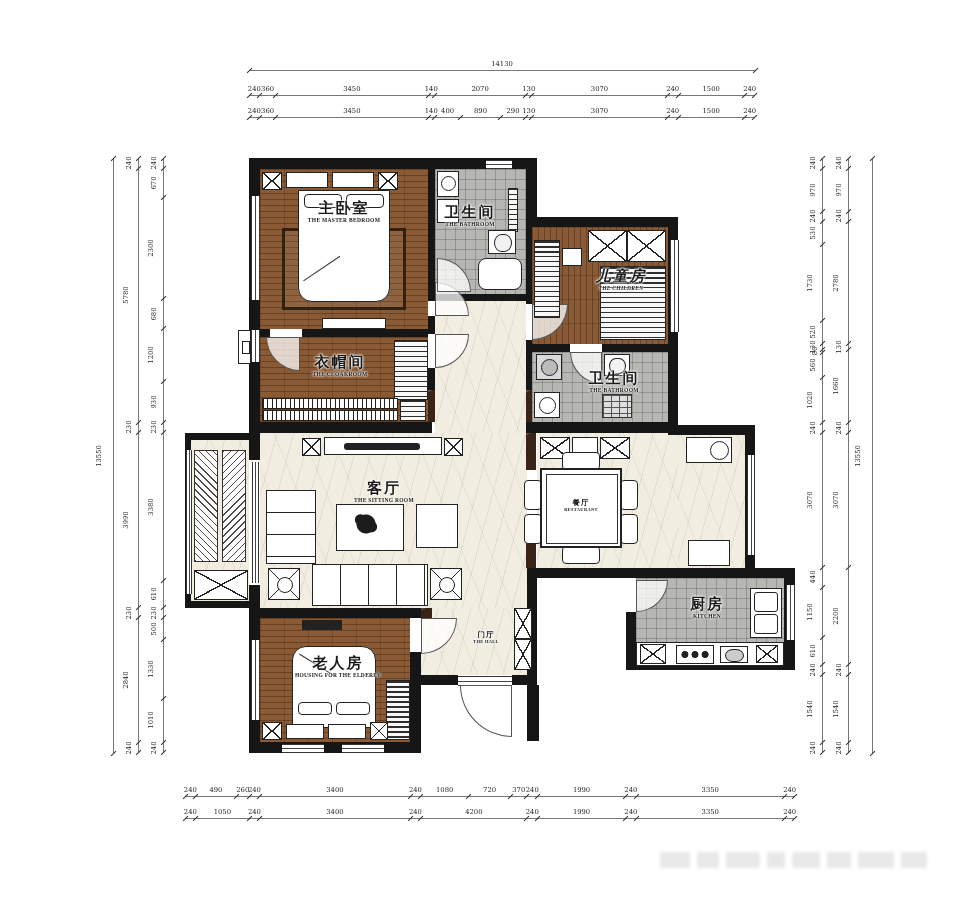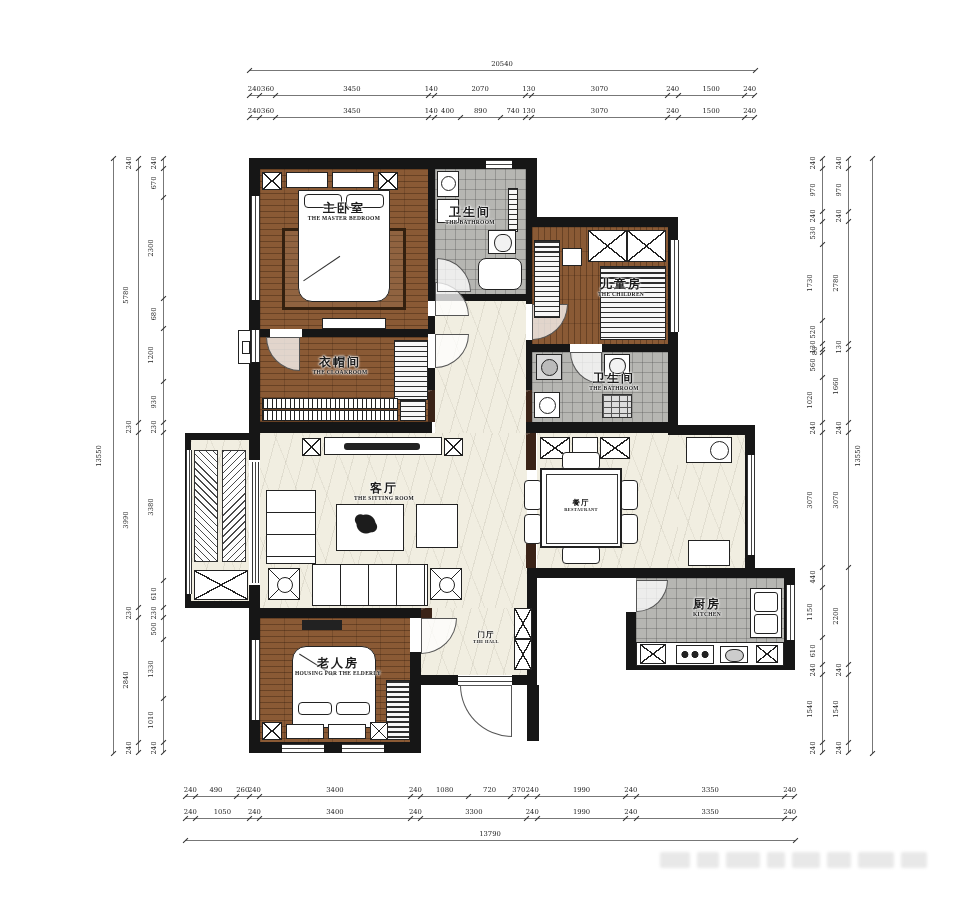--- a/index.html
+++ b/index.html
@@ -50,21 +50,21 @@
   .seatH{background:#fff;border:1.5px solid #222;box-sizing:border-box;
     background-image:repeating-linear-gradient(180deg,transparent 0 21px,#222 21px 22px);}
   .seatV{background:#fff;border:1.5px solid #222;box-sizing:border-box;
     background-image:repeating-linear-gradient(90deg,transparent 0 27px,#222 27px 28px);}
   .stove{background:#fff;border:1.5px solid #222;box-sizing:border-box;
     background-image:radial-gradient(circle at 22% 50%,#222 3.2px,transparent 3.8px),
                      radial-gradient(circle at 50% 50%,#222 3.2px,transparent 3.8px),
                      radial-gradient(circle at 78% 50%,#222 3.2px,transparent 3.8px);}
   .lbl{position:absolute;text-align:center;color:var(--ink);transform:translate(-50%,-50%);z-index:30;
        text-shadow:0 0 2px #fff,0 0 2px #fff,0 0 3px #fff;white-space:nowrap;}
-  .lbl .zh{display:block;font-size:12px;font-weight:bold;letter-spacing:2px;line-height:1.1;}
+  .lbl .zh{display:block;font-size:15px;font-weight:bold;letter-spacing:2px;line-height:1.1;}
   .lbl .en{display:block;font-size:5.5px;font-weight:bold;font-family:"Liberation Serif",serif;letter-spacing:.3px;line-height:1.2;}
   .lbl.sm .zh{font-size:7.5px;letter-spacing:1px;}
   .lbl.sm .en{font-size:4.5px;}
   .dimrow{position:absolute;display:flex;height:11px;z-index:40;}
   .dimcol{position:absolute;display:flex;flex-direction:column;width:11px;z-index:40;}
   .seg{position:relative;}
   .dimrow .seg{border-bottom:1px solid var(--line);}
   .dimrow .seg::before{content:'';position:absolute;left:-3.5px;bottom:-1px;width:7px;height:1px;background:#333;transform:rotate(-45deg);}
   .dimrow .seg:last-child::after{content:'';position:absolute;right:-3.5px;bottom:-1px;width:7px;height:1px;background:#333;transform:rotate(-45deg);}
   .dimcol .seg{border-right:1px solid var(--line);}
@@ -263,21 +263,21 @@
   <u style="left:242px;top:341px;width:6px;height:11px;border:1px solid #222;background:#fff;"></u>
 
   <div class="lbl" style="left:344px;top:212px;">
     <span class="zh">主卧室</span>
     <span class="en">THE MASTER BEDROOM</span>
   </div>
   <div class="lbl" style="left:470px;top:216px;">
     <span class="zh">卫生间</span>
     <span class="en">THE BATHROOM</span>
   </div>
-  <div class="lbl" style="left:621px;top:288px;">
+  <div class="lbl" style="left:621px;top:280px;font-style:italic;">
     <span class="zh">儿童房</span>
     <span class="en">THE CHILDREN</span>
   </div>
   <div class="lbl" style="left:340px;top:366px;">
     <span class="zh">衣帽间</span>
     <span class="en">THE CLOAKROOM</span>
   </div>
   <div class="lbl" style="left:614px;top:382px;">
     <span class="zh">卫生间</span>
     <span class="en">THE BATHROOM</span>
@@ -298,21 +298,21 @@
     <span class="zh">老人房</span>
     <span class="en">HOUSING FOR THE ELDERLY</span>
   </div>
   <div class="lbl sm" style="left:486px;top:638px;">
     <span class="zh">门厅</span>
     <span class="en">THE HALL</span>
   </div>
 
   <div class="dimrow" style="left:249px;top:60px;width:506px;">
       <span class="seg" style="flex: 11440 1 0px;">
-        <i class="dimtxt">20540</i>
+        <i class="dimtxt">14130</i>
       </span>
     </div>
   <div class="dimrow" style="left:249px;top:85px;width:506px;">
       <span class="seg" style="flex: 240 1 0px;">
         <i class="dimtxt">240</i>
       </span>
       <span class="seg" style="flex: 360 1 0px;">
         <i class="dimtxt">360</i>
       </span>
       <span class="seg" style="flex: 3450 1 0px;">
@@ -353,21 +353,21 @@
       <span class="seg" style="flex: 140 1 0px;">
         <i class="dimtxt">140</i>
       </span>
       <span class="seg" style="flex: 600 1 0px;">
         <i class="dimtxt">400</i>
       </span>
       <span class="seg" style="flex: 890 1 0px;">
         <i class="dimtxt">890</i>
       </span>
       <span class="seg" style="flex: 580 1 0px;">
-        <i class="dimtxt">740</i>
+        <i class="dimtxt">290</i>
       </span>
       <span class="seg" style="flex: 130 1 0px;">
         <i class="dimtxt">130</i>
       </span>
       <span class="seg" style="flex: 3070 1 0px;">
         <i class="dimtxt">3070</i>
       </span>
       <span class="seg" style="flex: 240 1 0px;">
         <i class="dimtxt">240</i>
       </span>
@@ -433,41 +433,36 @@
       <span class="seg" style="flex: 240 1 0px;">
         <i class="dimtxt">240</i>
       </span>
       <span class="seg" style="flex: 3400 1 0px;">
         <i class="dimtxt">3400</i>
       </span>
       <span class="seg" style="flex: 240 1 0px;">
         <i class="dimtxt">240</i>
       </span>
       <span class="seg" style="flex: 2400 1 0px;">
-        <i class="dimtxt">3300</i>
+        <i class="dimtxt">4200</i>
       </span>
       <span class="seg" style="flex: 240 1 0px;">
         <i class="dimtxt">240</i>
       </span>
       <span class="seg" style="flex: 1990 1 0px;">
         <i class="dimtxt">1990</i>
       </span>
       <span class="seg" style="flex: 240 1 0px;">
         <i class="dimtxt">240</i>
       </span>
       <span class="seg" style="flex: 3350 1 0px;">
         <i class="dimtxt">3350</i>
       </span>
       <span class="seg" style="flex: 240 1 0px;">
         <i class="dimtxt">240</i>
-      </span>
-    </div>
-  <div class="dimrow" style="left:185px;top:830px;width:610px;">
-      <span class="seg" style="flex: 13790 1 0px;">
-        <i class="dimtxt">13790</i>
       </span>
     </div>
 
   <div class="dimcol" style="left:103px;top:158px;height:595px;">
       <span class="seg" style="flex: 13550 1 0px;">
         <i class="dimtxt">13550</i>
       </span>
     </div>
   <div class="dimcol" style="left:128px;top:158px;height:595px;">
       <span class="seg" style="flex: 240 1 0px;">

